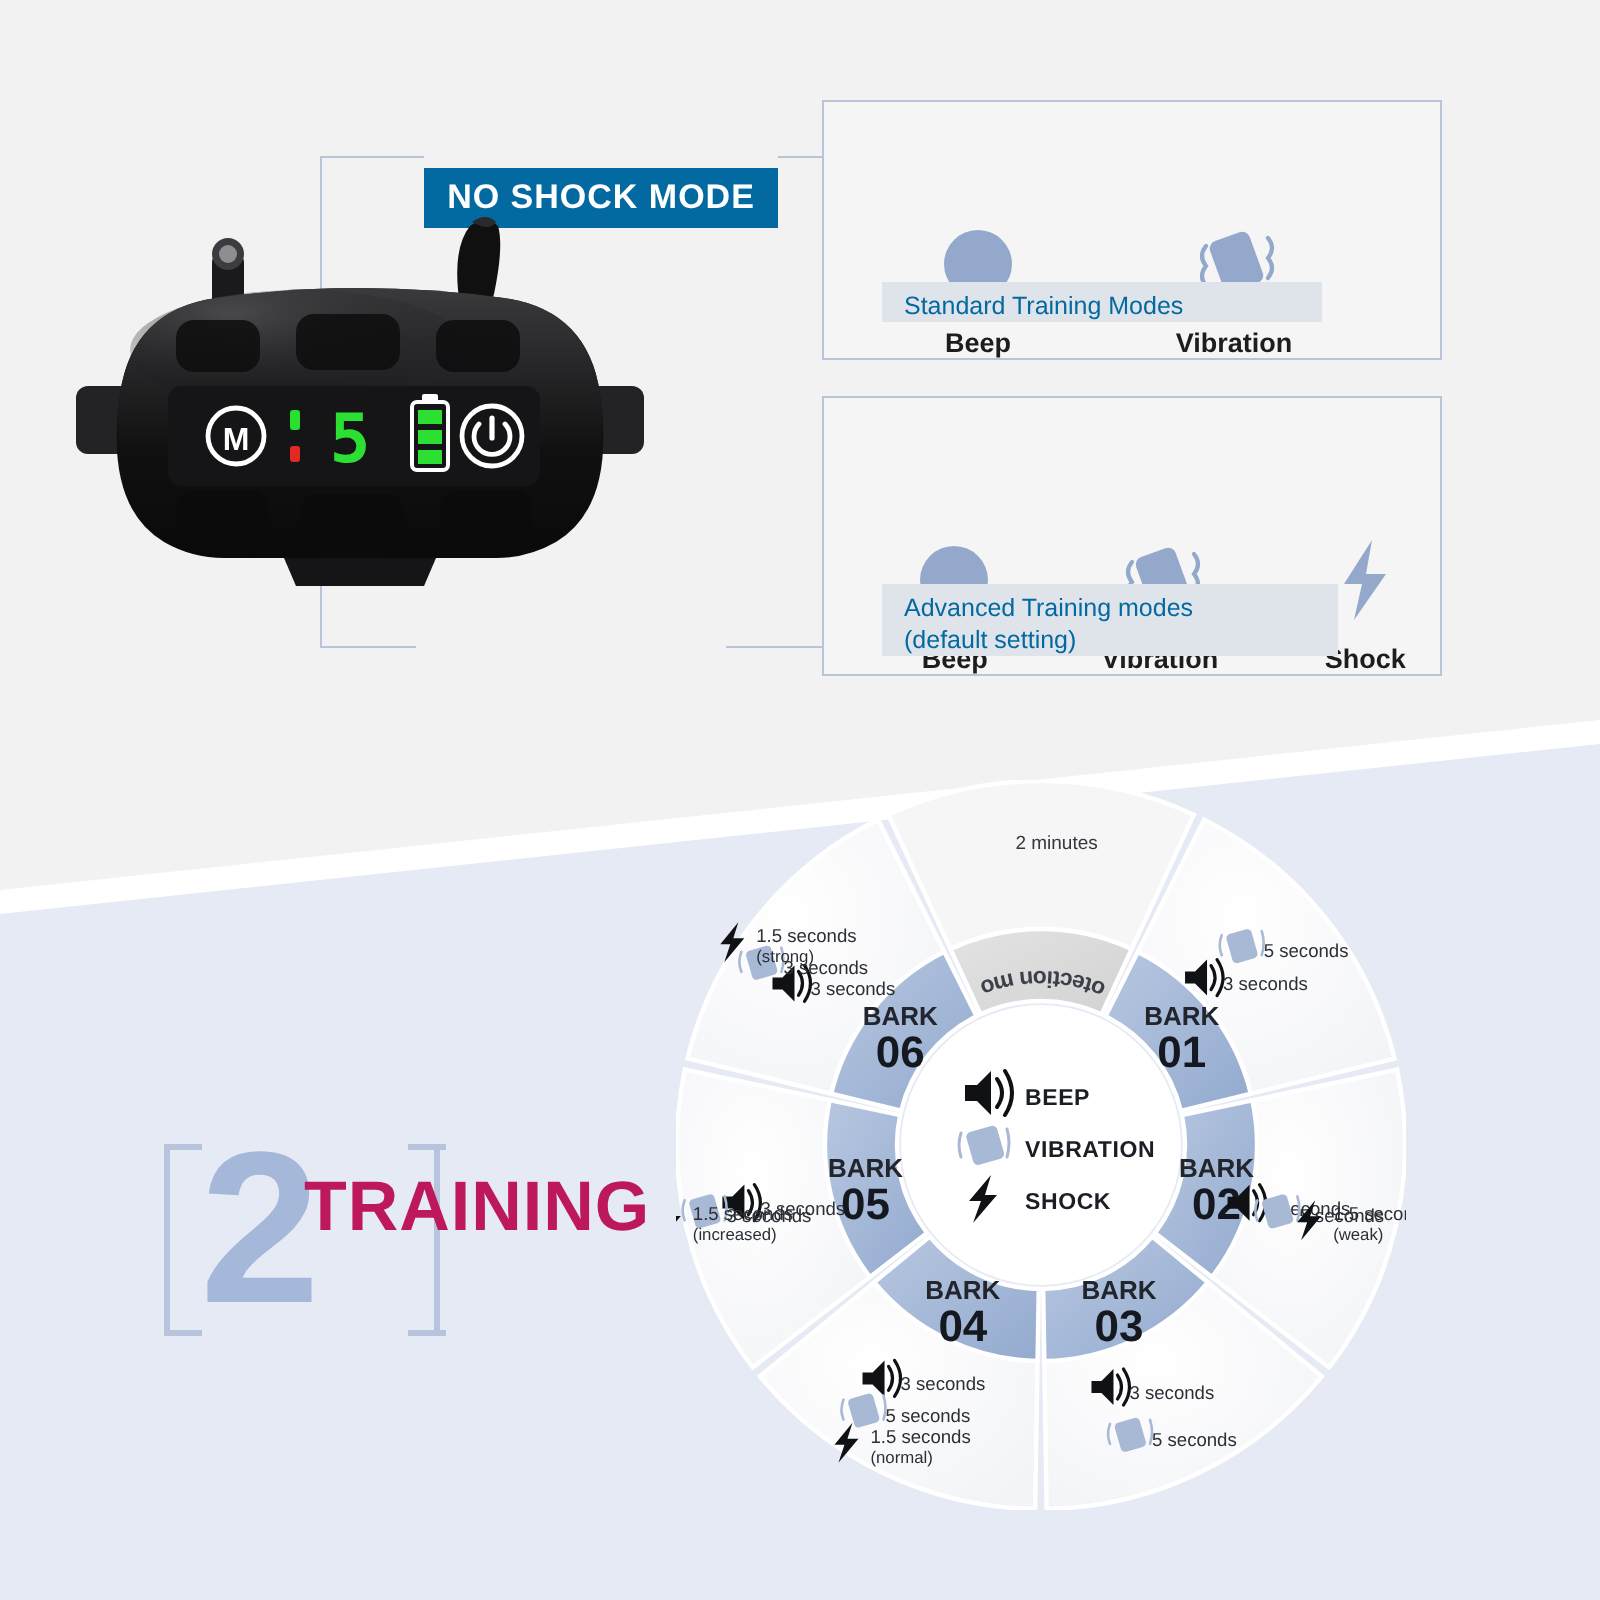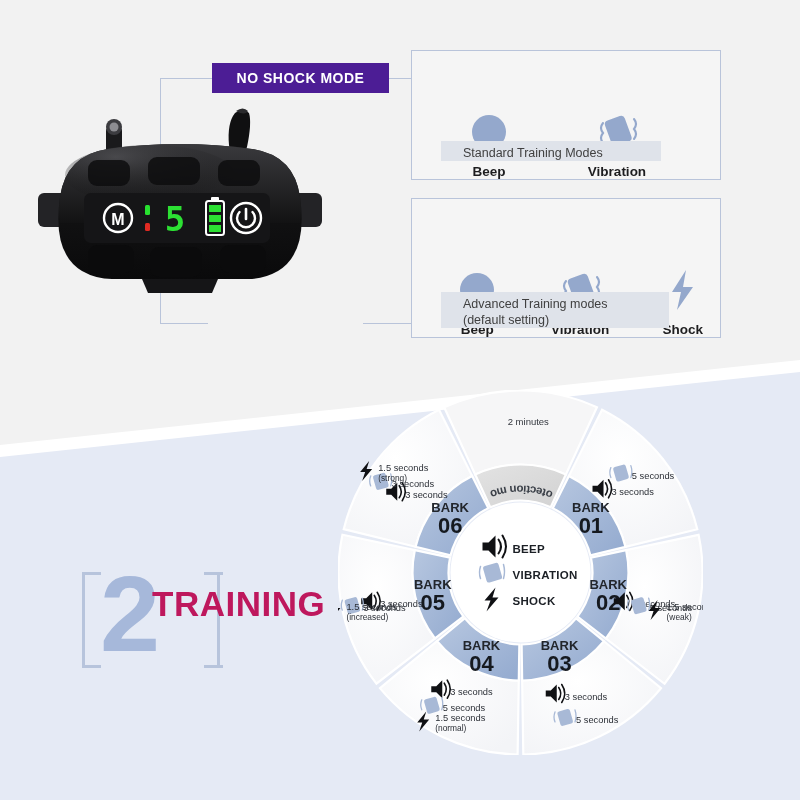--- a/index.html
+++ b/index.html
@@ -25,48 +25,49 @@
   }
 
   
   .ln{position:absolute;background:#b9c4da;}
   .ln.h{height:1px;}
   .ln.v{width:1px;}
 
   
   .pill{
     position:absolute;
-    background:#4c1d95;
+    background:#0369a1;
     color:#ffffff;
     font-weight:bold;
     letter-spacing:.5px;
     display:flex;align-items:center;justify-content:center;
-    font-size:14px;
+    font-size:17px;
     white-space:nowrap;
+    margin-top:21px;
   }
 
   
   .panel{
     position:absolute;
     border:1px solid #b9c4da;
     background:rgba(255,255,255,.28);
     box-sizing:border-box;
   }
   .panel-icons{display:flex;align-items:flex-end;padding-left:34px;gap:42px;}
   .mode-item{display:flex;flex-direction:column;align-items:center;width:86px;}
   .mode-label{font-size:13.5px;font-weight:bold;color:#1d1d1f;margin-top:8px;}
   .icon-box{height:48px;display:flex;align-items:center;justify-content:center;}
   .beep-dot{width:34px;height:34px;border-radius:50%;background:#94a8cc;}
   .note{
     position:absolute;
     background:#dfe3ea;
-    color:#404040;
+    color:#0369a1;
     font-size:12.5px;
     line-height:16px;
-    padding:4px 22px;
+    padding:4px 11px;
     box-sizing:border-box;
   }
 
   
   .device{position:absolute;}
 
   
   .sec-num{
     position:absolute;
     font-size:108px;

